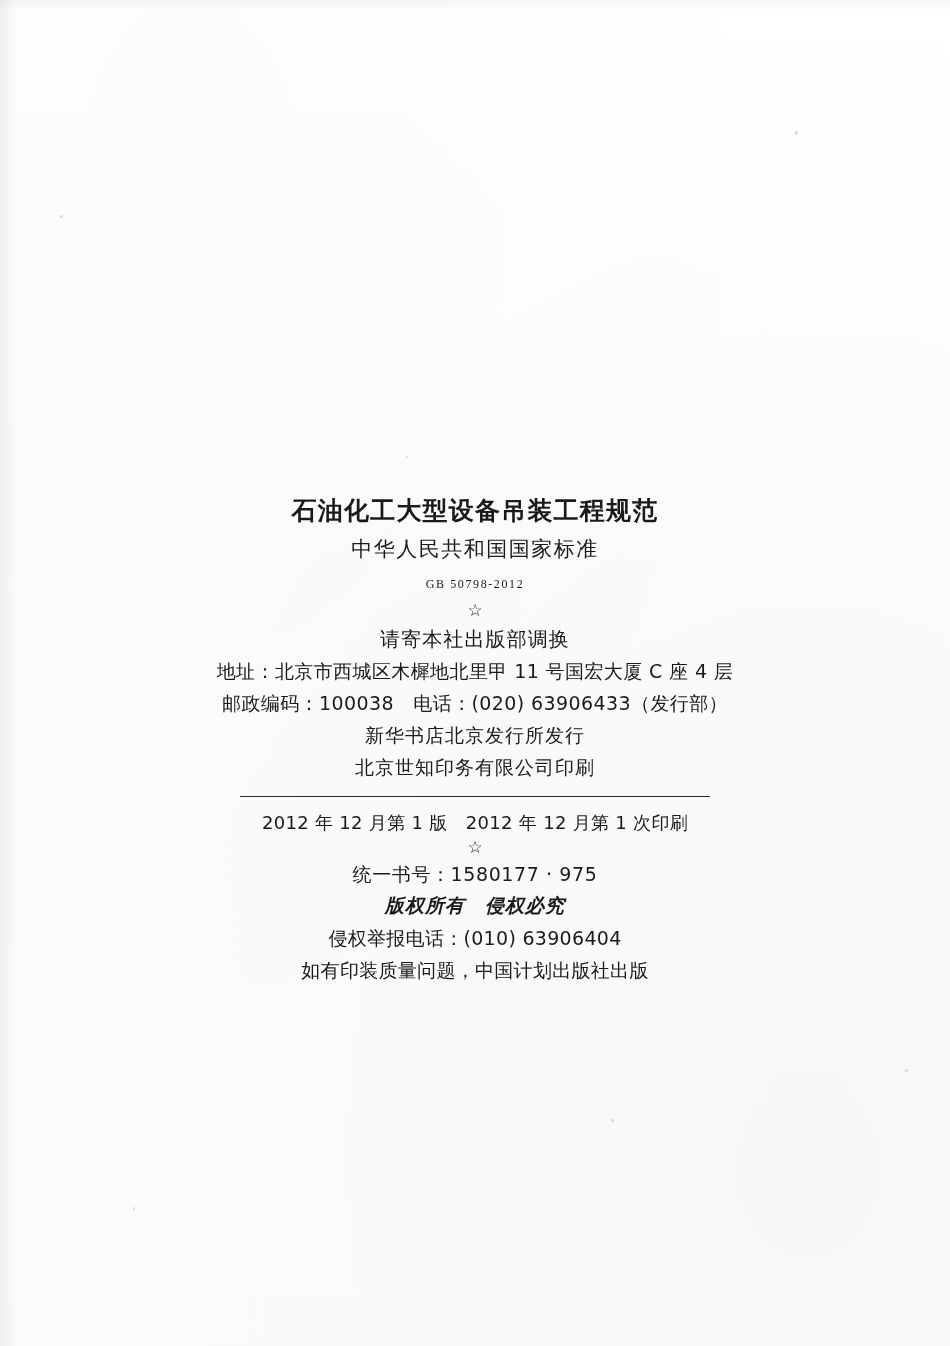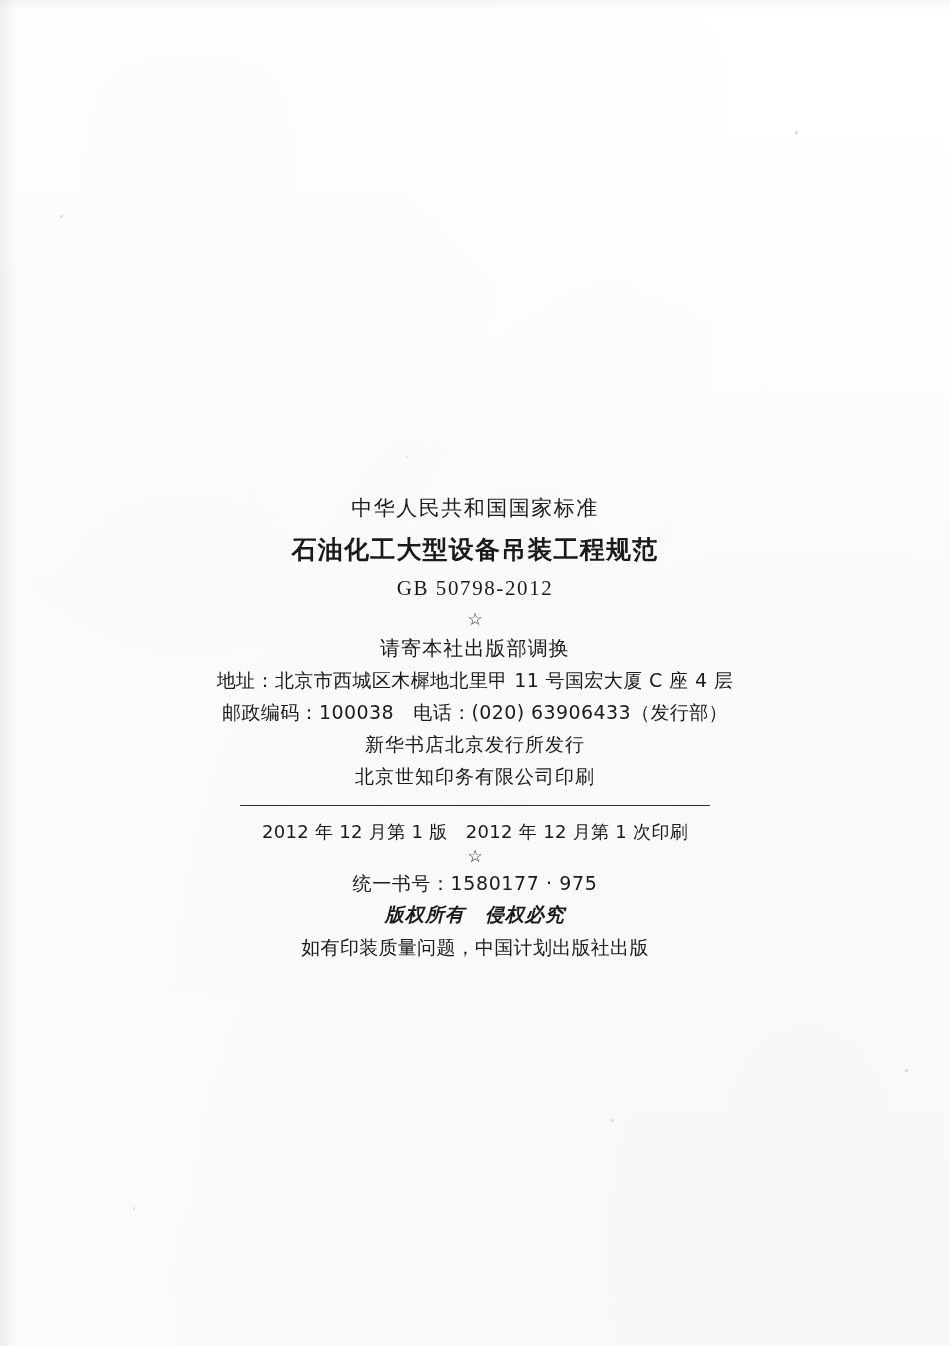--- a/index.html
+++ b/index.html
@@ -63,21 +63,21 @@
     font-weight: 500;
   }
   .std-title {
     font-size: 25px;
     font-weight: bold;
     letter-spacing: 1.2px;
     font-family: "DejaVu Sans", sans-serif;
     margin-bottom: 16px;
   }
   .std-code {
-    font-size: 21px;
+    font-size: 12px;
     letter-spacing: 1.6px;
     font-family: "Liberation Serif", serif;
     margin-bottom: 12px;
   }
   .star {
     font-size: 17px;
     line-height: 1;
     margin: 6px 0 10px 0;
     color: #222;
   }
@@ -190,32 +190,33 @@
   <div class="edge-top"></div>
 
   <div class="speck" style="left:60px; top:215px; width:3px; height:3px;"></div>
   <div class="speck" style="left:795px; top:131px; width:3px; height:4px;"></div>
   <div class="speck" style="left:905px; top:1069px; width:3px; height:3px;"></div>
   <div class="speck" style="left:406px; top:456px; width:2px; height:2px;"></div>
   <div class="speck" style="left:611px; top:1119px; width:3px; height:3px;"></div>
   <div class="speck" style="left:133px; top:1207px; width:2px; height:3px;"></div>
 
   <div class="colophon">
+    <div class="line std-title">石油化工大型设备吊装工程规范</div>
     <div class="line std-head">中华人民共和国国家标准</div>
-    <div class="line std-title">石油化工大型设备吊装工程规范</div>
     <div class="line std-code">GB 50798-2012</div>
     <div class="line star">☆</div>
     <div class="line publisher">请寄本社出版部调换</div>
     <div class="line address">地址：北京市西城区木樨地北里甲 11 号国宏大厦 C 座 4 层</div>
     <div class="line postal">邮政编码：100038　电话：(020) 63906433（发行部）</div>
     <div class="line distributor">新华书店北京发行所发行</div>
     <div class="line printer">北京世知印务有限公司印刷</div>
 
     <div class="rule"></div>
 
     <div class="line edition">2012 年 12 月第 1 版　2012 年 12 月第 1 次印刷</div>
     <div class="line star2">☆</div>
     <div class="line book-no">统一书号：1580177 · 975</div>
 
     <div class="line copyright">版权所有　侵权必究</div>
+    <div class="line report-tel">侵权举报电话：(010) 63906404</div>
     <div class="line exchange">如有印装质量问题，中国计划出版社出版</div>
   </div>
 </div>
 
 </body></html>

